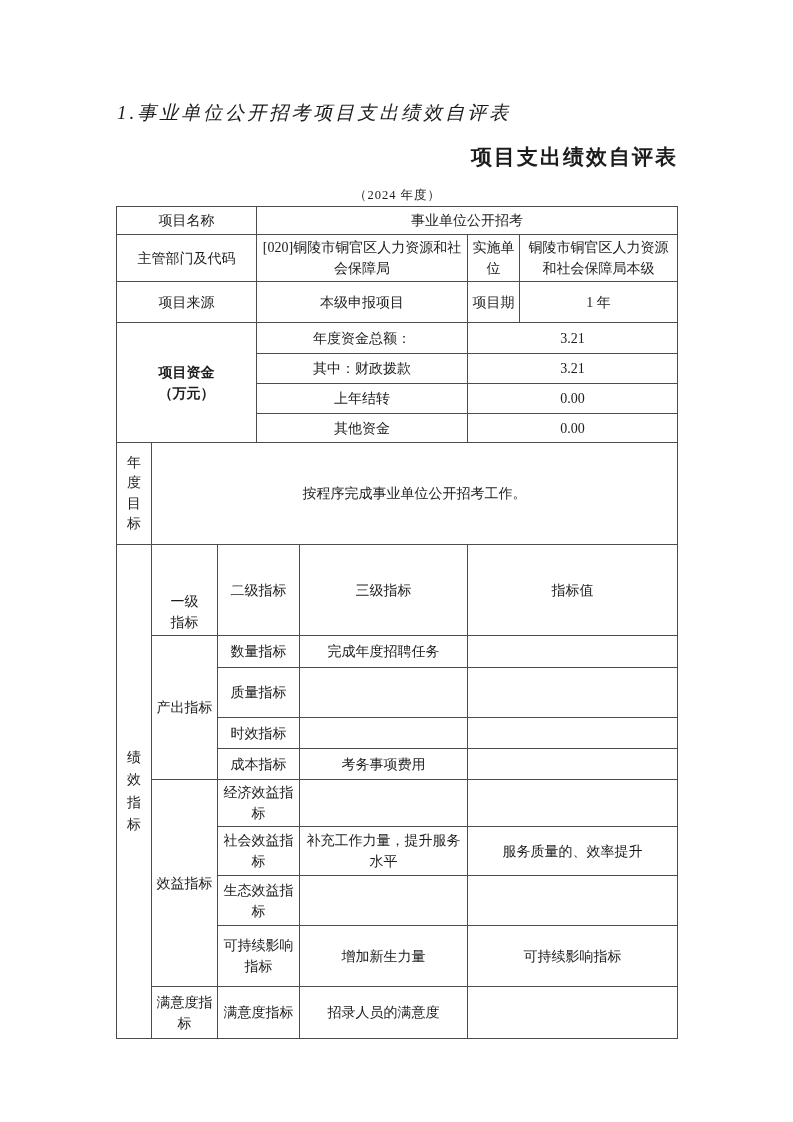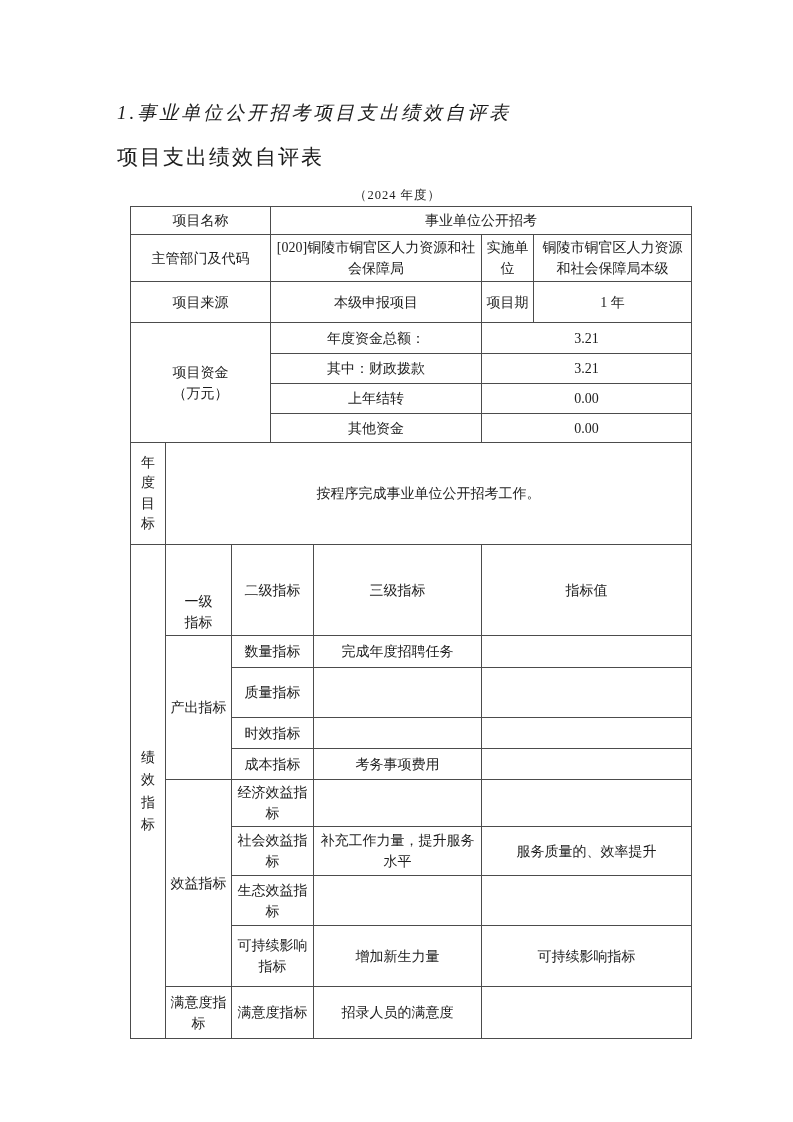--- a/index.html
+++ b/index.html
@@ -10,50 +10,50 @@
     overflow:hidden;
     font-family:"Liberation Serif","DejaVu Serif",serif;
     color:#1c1c1c;
   }
   .heading{
     position:absolute;left:117px;top:100px;width:600px;
     font-size:19px;letter-spacing:3px;font-weight:400;font-style:italic;
   }
   .doc-title{
     position:absolute;left:117px;top:143px;width:561px;
-    text-align:left;font-size:21px;font-weight:400;
+    text-align:right;font-size:21px;font-weight:700;
     font-family:"Liberation Sans","DejaVu Sans",sans-serif;
     letter-spacing:2px;
   }
   .doc-subtitle{
     position:absolute;left:117px;top:187px;width:561px;
     text-align:center;font-size:12.5px;letter-spacing:1px;
   }
   table.eval{
-    position:absolute;left:130px;top:206px;
+    position:absolute;left:116px;top:206px;
     border-collapse:collapse;table-layout:fixed;width:561px;
   }
   table.eval td{
     border:1px solid #4c4c4c;
     text-align:center;vertical-align:middle;
     font-size:14px;line-height:1.5;
     padding:2px 4px;
     overflow:hidden;
   }
   
   tr.r1{height:28px}tr.r2{height:42px}tr.r3{height:41px}
   tr.r4{height:31px}tr.r5{height:30px}tr.r6{height:30px}tr.r7{height:29px}
   tr.r8{height:82px}tr.r9{height:46px}tr.r10{height:32px}tr.r11{height:50px}
   tr.r12{height:31px}tr.r13{height:31px}tr.r14{height:47px}tr.r15{height:49px}
   tr.r16{height:50px}tr.r17{height:61px}tr.r18{height:52px}
 
   td.left{text-align:left;padding-left:12px;}
   td.num-r{text-align:right;padding-right:8px;}
   td.fund-group{word-break:break-all;}
-  .wrap4{display:inline-block;width:4em;word-break:break-all;}
+  .wrap4{display:inline-block;width:4em;word-break:break-all;font-weight:bold;}
   td.lv2{padding:2px 11px;word-break:break-all;}
   td.group-l1{padding:2px 9px;word-break:break-all;margin-left:45px;}
   td.lv3{padding:2px 6px;word-break:break-all;}
   td.valcol{padding:2px 8px;word-break:break-all;margin-left:17px;}
   td.narrowhdr{padding:2px 8px;word-break:break-all;}
   .vert{display:block;width:1em;margin:8px auto;line-height:1.45;
         word-break:break-all;text-align:center;}
   .vert-tall{display:block;width:1em;margin:0 auto;line-height:1.6;
         word-break:break-all;text-align:center;}
   .w2{display:inline-block;width:2em;word-break:break-all;line-height:1.5;margin-top:44px;}

